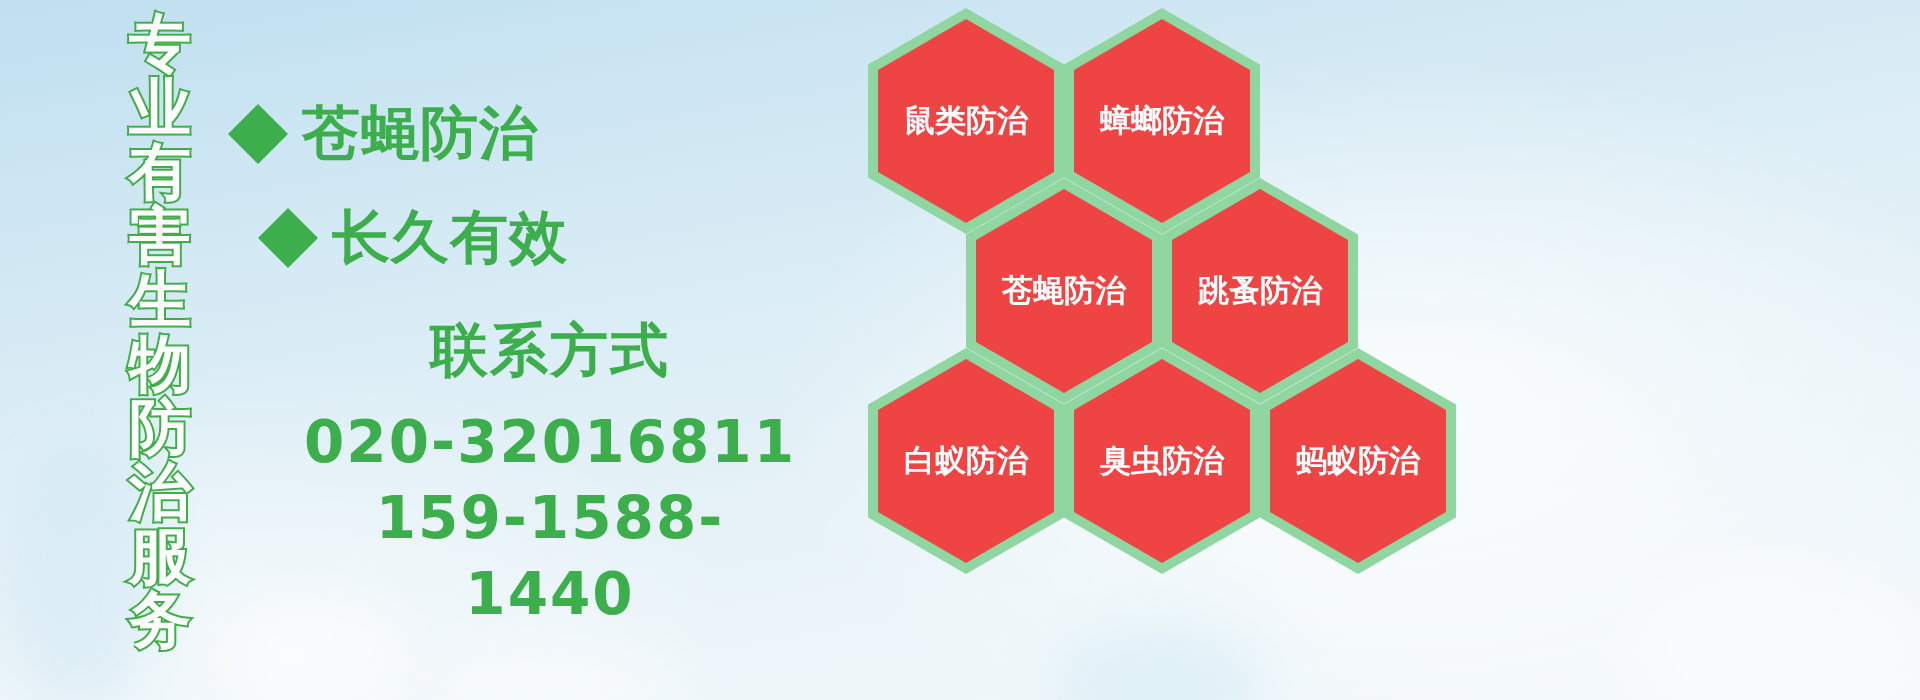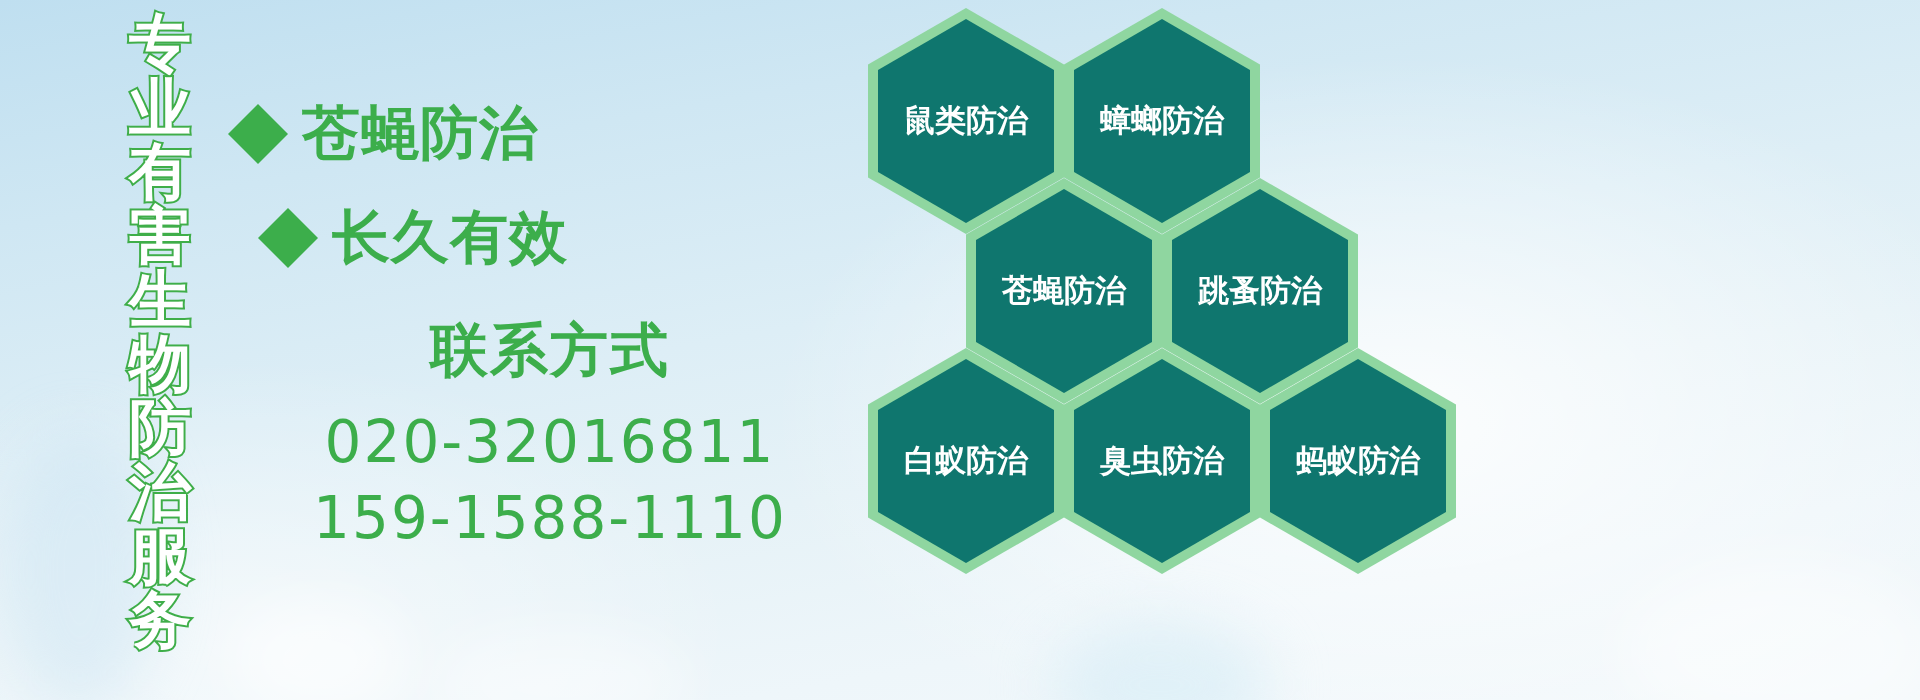--- a/index.html
+++ b/index.html
@@ -109,21 +109,21 @@
   }
   .contact-title {
     font-size: 58px;
     font-weight: 700;
     letter-spacing: 2px;
     margin-bottom: 14px;
     text-align: center;
   }
   .contact-phone {
     font-size: 58px;
-    font-weight: 400;
+    font-weight: 700;
     letter-spacing: 2px;
     line-height: 76px;
     text-align: center;
   }
 
   
   .honeycomb {
     position: absolute;
     left: 852px;
     top: 0px;
@@ -140,21 +140,21 @@
     background: #8fd6a0;
     -webkit-clip-path: polygon(50% 0%, 100% 25%, 100% 75%, 50% 100%, 0% 75%, 0% 25%);
     clip-path: polygon(50% 0%, 100% 25%, 100% 75%, 50% 100%, 0% 75%, 0% 25%);
   }
   .hex-inner {
     width: 176px;
     height: 204px;
     display: flex;
     align-items: center;
     justify-content: center;
-    background: #0f766e;
+    background: #ef4444;
     -webkit-clip-path: polygon(50% 0%, 100% 25%, 100% 75%, 50% 100%, 0% 75%, 0% 25%);
     clip-path: polygon(50% 0%, 100% 25%, 100% 75%, 50% 100%, 0% 75%, 0% 25%);
   }
   .hex-label {
     font-size: 31px;
     font-weight: 700;
     color: #ffffff;
     letter-spacing: 0px;
     white-space: nowrap;
     text-align: center;
@@ -208,21 +208,21 @@
       <div class="bullet-item">
         <span class="diamond"></span>
         <span class="feature-text">长久有效</span>
       </div>
     </div>
   </div>
 
   <div class="contact">
     <div class="contact-title">联系方式</div>
     <div class="contact-phone">020-32016811</div>
-    <div class="contact-phone">159-1588-1110</div>
+    <div class="contact-phone">159-1588-1440</div>
   </div>
 
   <div class="honeycomb">
     <div class="hex hex-r1c1">
       <div class="hex-inner">
         <span class="hex-label">鼠类防治</span>
       </div>
     </div>
     <div class="hex hex-r1c2">
       <div class="hex-inner">

